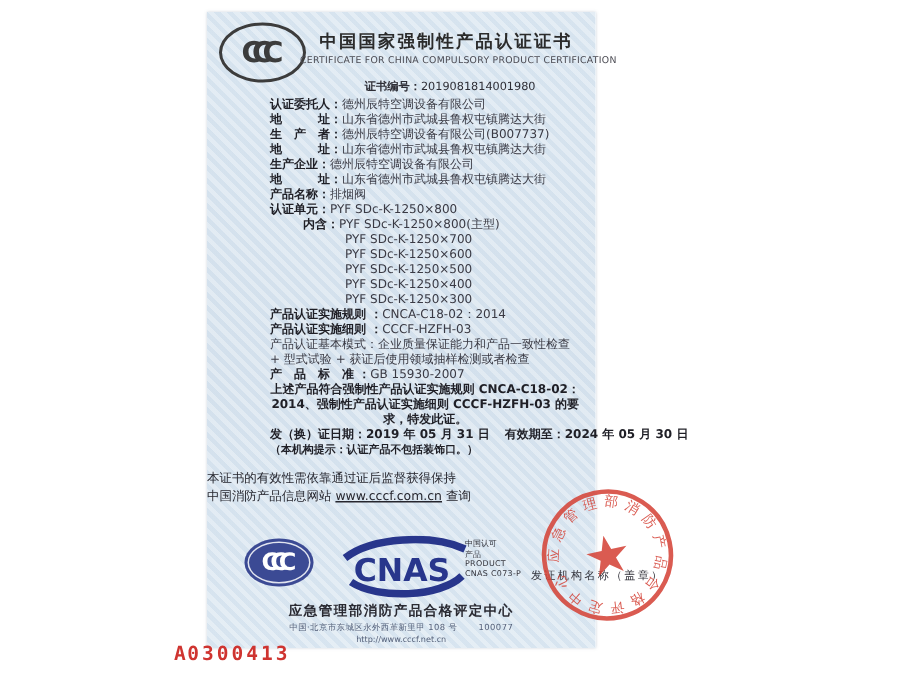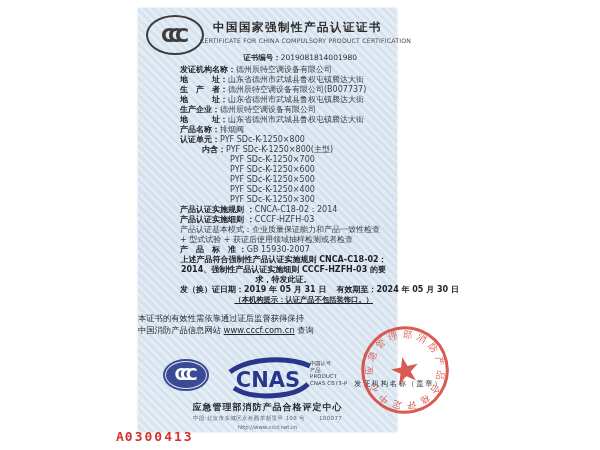--- a/index.html
+++ b/index.html
@@ -42,21 +42,21 @@
   .row .val{color:#3a3a44;}
   .model-row{padding-left:22px;white-space:nowrap;}
   .model-row .lab{font-weight:bold;color:#1f1f26;}
   .model-item{padding-left:50px;white-space:nowrap;}
   .para{white-space:normal;}
   .statement{font-weight:bold;color:#1f1f26;white-space:normal;text-align:center;}
   .first-issue{padding-left:72px;font-weight:bold;color:#1f1f26;}
   .issue-row .lab{font-weight:bold;color:#1f1f26;}
   .issue-row .val{font-weight:bold;color:#1f1f26;}
   .gap{display:inline-block;width:10px;}
-  .note{text-align:right;font-size:7.3px;font-weight:bold;color:#1f1f26;padding-right:14px;text-decoration:underline;}
+  .note{text-align:left;font-size:7.3px;font-weight:bold;color:#1f1f26;padding-right:14px;}
   .validity{
     position:absolute;left:0;right:0;top:305px;text-align:left;
     font-size:8.3px;line-height:11.8px;color:#26262e;
   }
   .validity .url{text-decoration:underline;}
   
   .logos{position:absolute;left:20px;right:0;top:347px;height:46px;}
   .ccc-oval{
     position:absolute;left:5px;top:4px;width:46px;height:32px;border-radius:50%;
     background:#3b4a94;display:flex;align-items:center;justify-content:center;
@@ -104,21 +104,21 @@
 
   <div class="certno">
     <span class="lab">证书编号：</span><span>2019081814001980</span>
   </div>
 
   <div class="body-block">
 
     <div>
 
         <div class="row">
-          <span class="lab">发证机构名称：</span><span class="val">德州辰特空调设备有限公司</span>
+          <span class="lab">认证委托人：</span><span class="val">德州辰特空调设备有限公司</span>
         </div>
 
         <div class="row">
           <span class="lab">地　　　址：</span><span class="val">山东省德州市武城县鲁权屯镇腾达大街</span>
         </div>
 
         <div class="row">
           <span class="lab">生　产　者：</span><span class="val">德州辰特空调设备有限公司(B007737)</span>
         </div>
 

